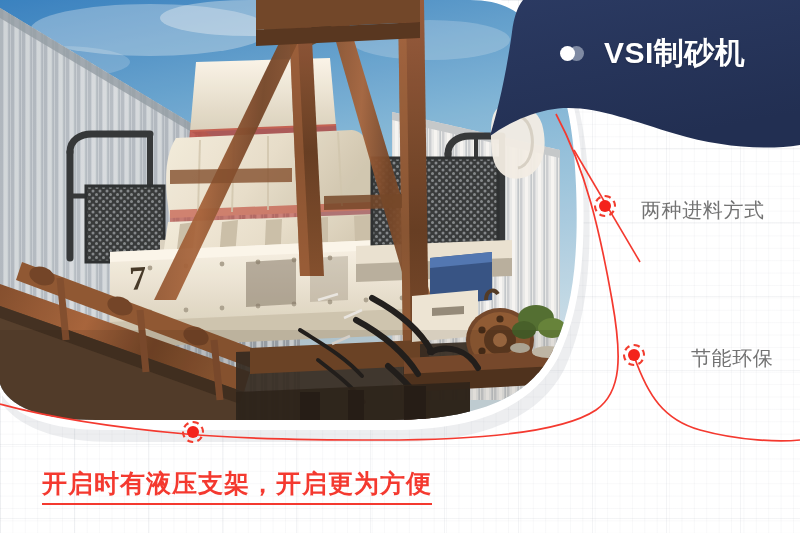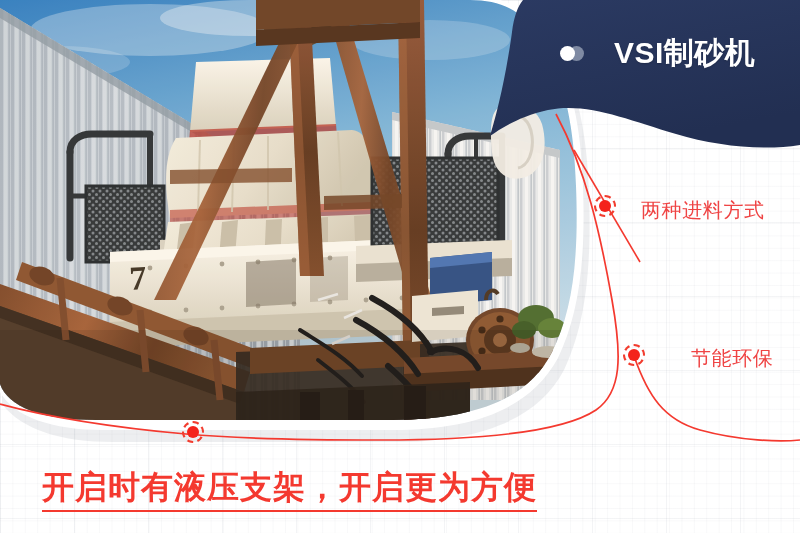--- a/index.html
+++ b/index.html
@@ -26,21 +26,21 @@
     background-size: 74px 74px, 74px 74px, 12.4px 12.4px, 12.4px 12.4px;
     pointer-events:none;
   }
 
   
   #art { position:absolute; left:0; top:0; width:800px; height:533px; }
 
   
   .title-wrap {
     position:absolute; left:560px; top:38px;
-    display:flex; align-items:center; gap:24px;
+    display:flex; align-items:center; gap:14px;
     z-index:40;
   }
   .title-bullet {
     position:relative; width:30px; height:15px; flex:0 0 auto;
   }
   .title-bullet i {
     position:absolute; top:0; display:block;
     width:15px; height:15px; border-radius:50%;
   }
   .title-bullet i.b1 { left:0;  background:#ffffff; z-index:2; }
@@ -51,34 +51,34 @@
     font-weight:bold;
     letter-spacing:.5px;
     line-height:1;
     white-space:nowrap;
     text-shadow:0 1px 2px rgba(0,0,0,.18);
   }
 
   
   .feature {
     position:absolute; z-index:40;
-    color:#ef4444;
+    color:#737373;
     font-size:20px;
     line-height:31px;
     white-space:nowrap;
     letter-spacing:.6px;
   }
   #feature-1 { left:641px; top:195px; }
   #feature-2 { left:655px; top:343px;margin-left:36px; }
 
   
   .caption {
     position:absolute; left:42px; top:470px; z-index:40;
     color:#f4392f;
-    font-size:32px;
+    font-size:25px;
     font-weight:bold;
     letter-spacing:1px;
     white-space:nowrap;
     line-height:1.1;
     padding-bottom:5px;
     border-bottom:2px solid #f4392f;
   }
 
   
   .dot {

